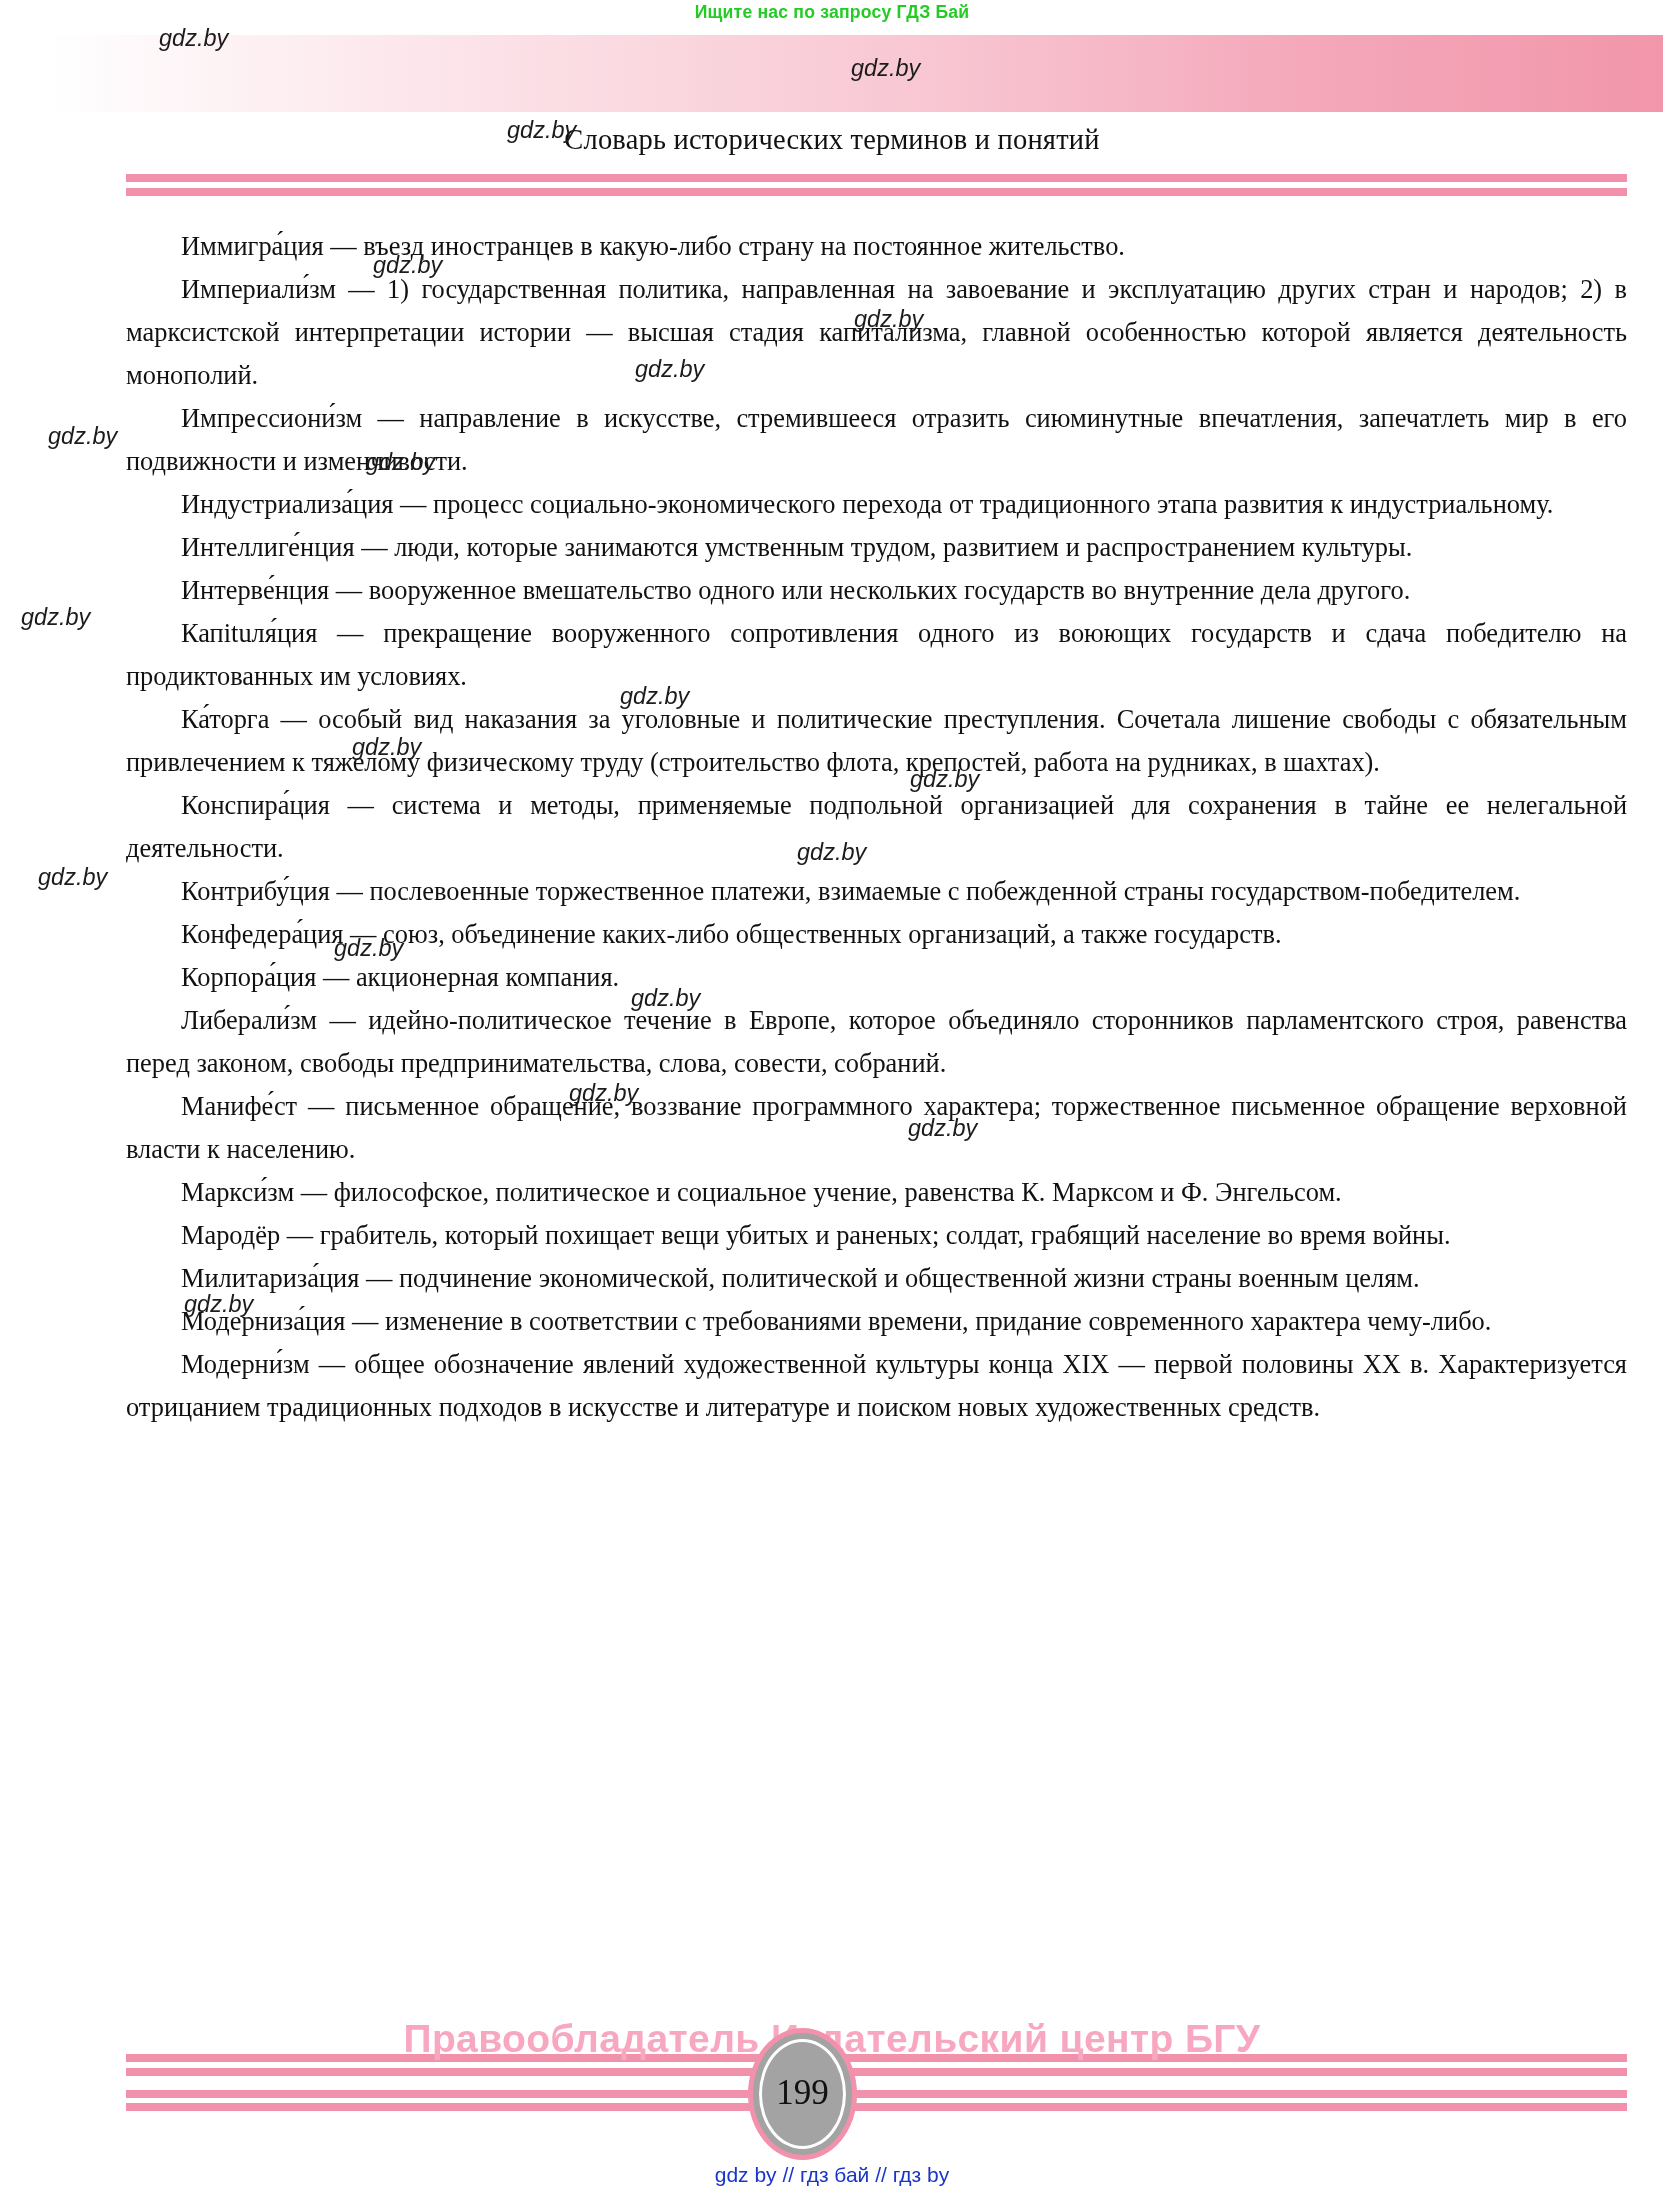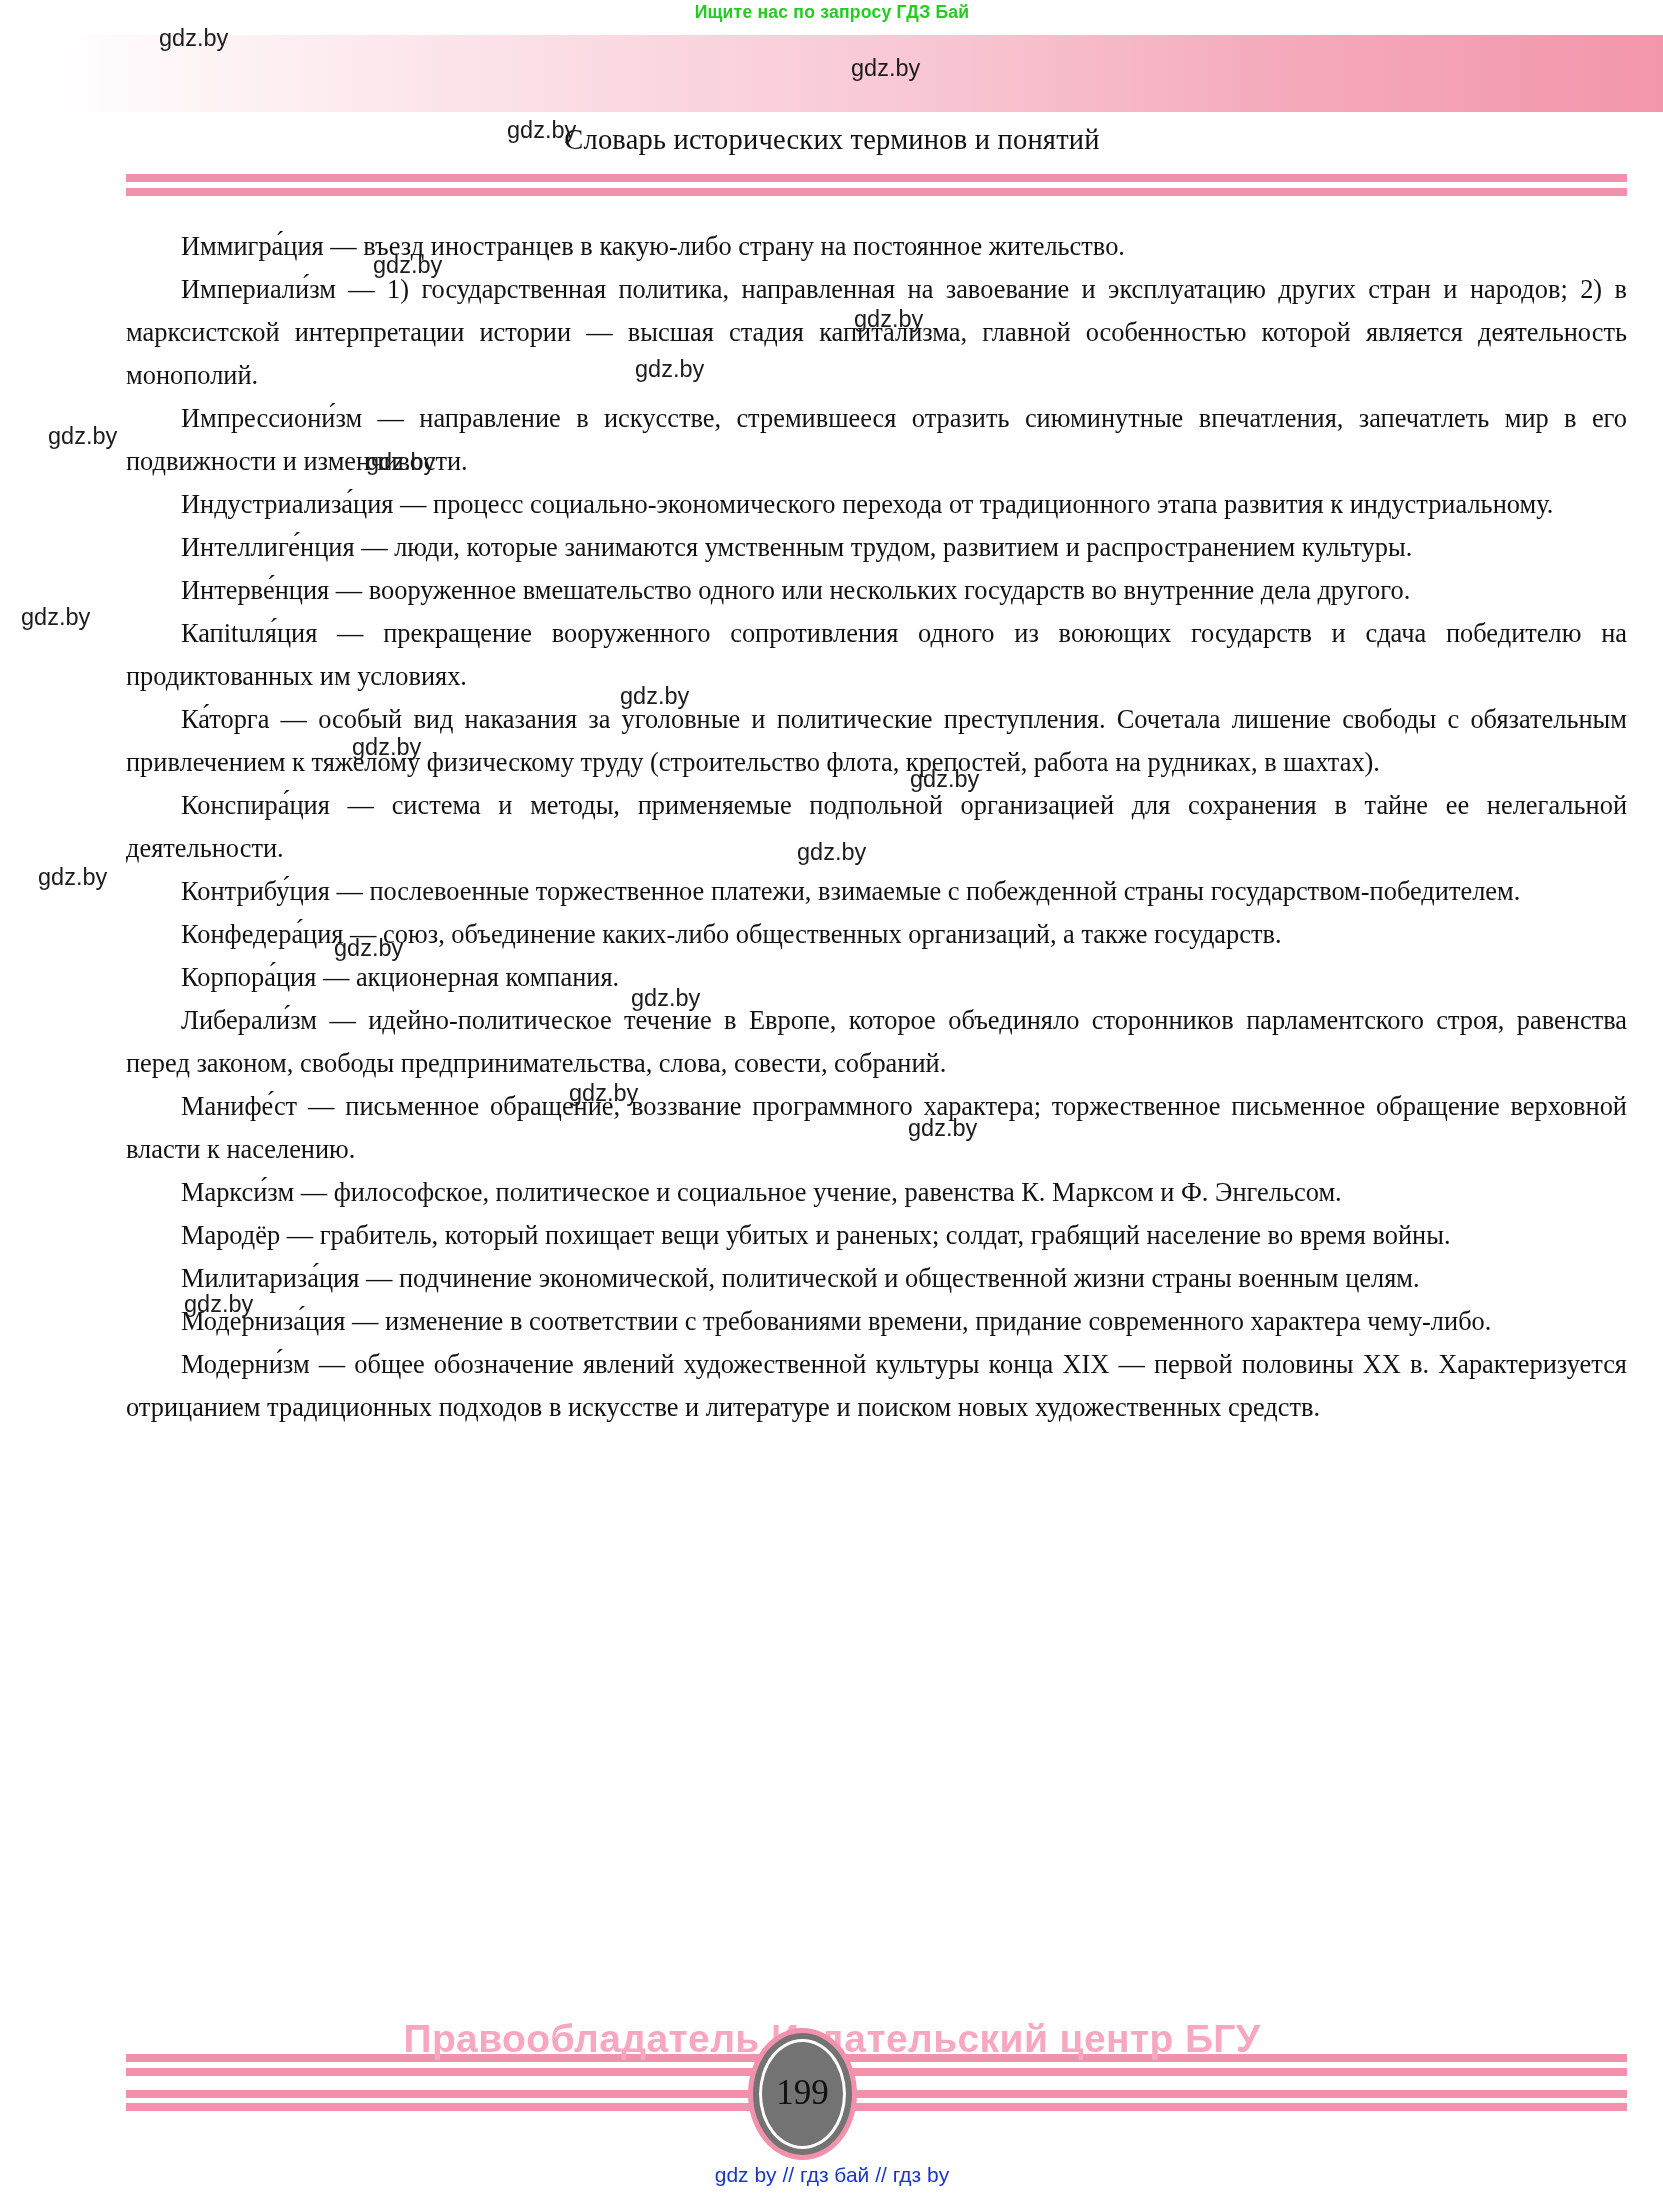--- a/index.html
+++ b/index.html
@@ -118,21 +118,21 @@
 
   
   .page-number {
     position: absolute;
     left: 748px;
     top: 2028px;
     width: 109px;
     height: 132px;
     border: 5.9px solid #f191ab;
     border-radius: 50%;
-    background: #737373;
+    background: #a3a3a3;
     box-sizing: border-box;
   }
   .page-number .pn-inner {
     position: absolute;
     left: 5.9px;
     top: 5.9px;
     right: 5.9px;
     bottom: 5.9px;
     border: 3.4px solid #ffffff;
     border-radius: 50%;
@@ -163,20 +163,21 @@
   }
 
   
   .wm {
     position: absolute;
     font-family: "Liberation Sans", sans-serif;
     font-size: 23.5px;
     color: #1c1c1c;
     white-space: nowrap;
     pointer-events: none;
+    font-style: italic;
   }
 </style>
 </head>
 <body>
 
 <div class="page">
 
   <div class="promo-line">Ищите нас по запросу ГДЗ Бай</div>
 
   <div class="header-band"></div>

